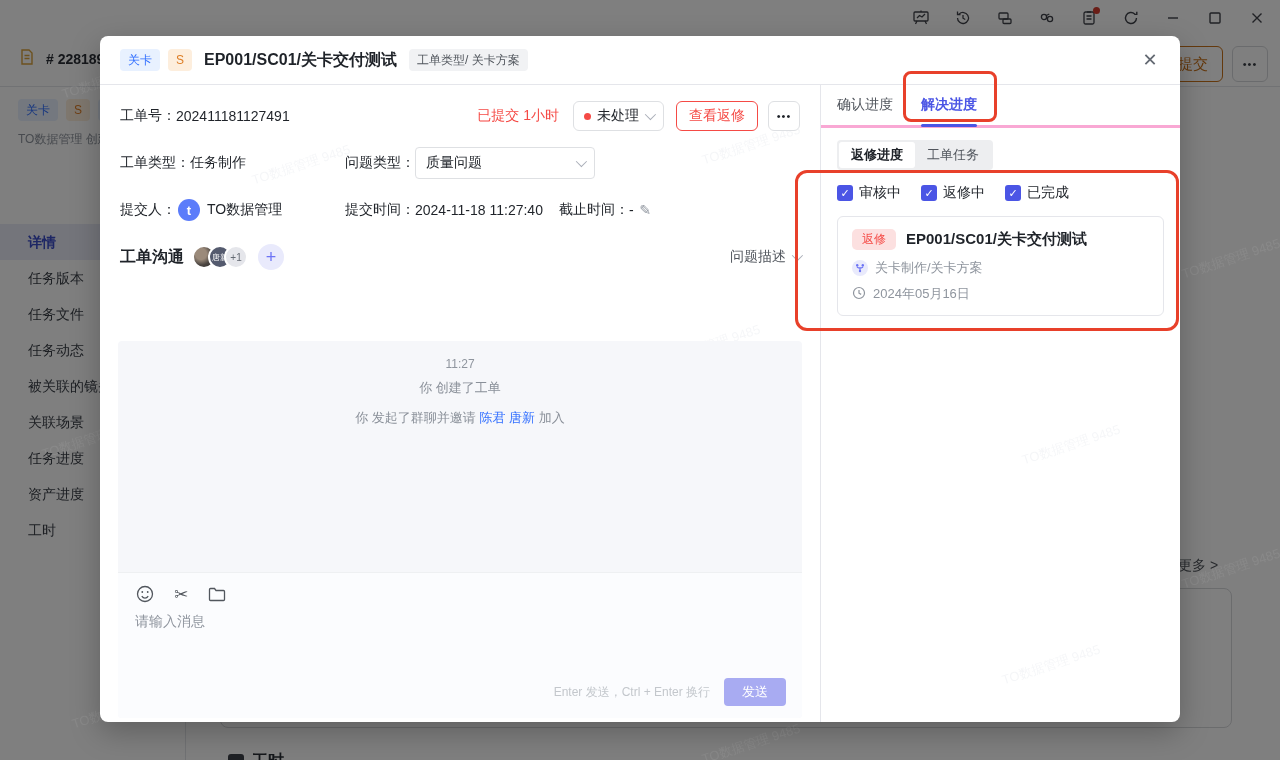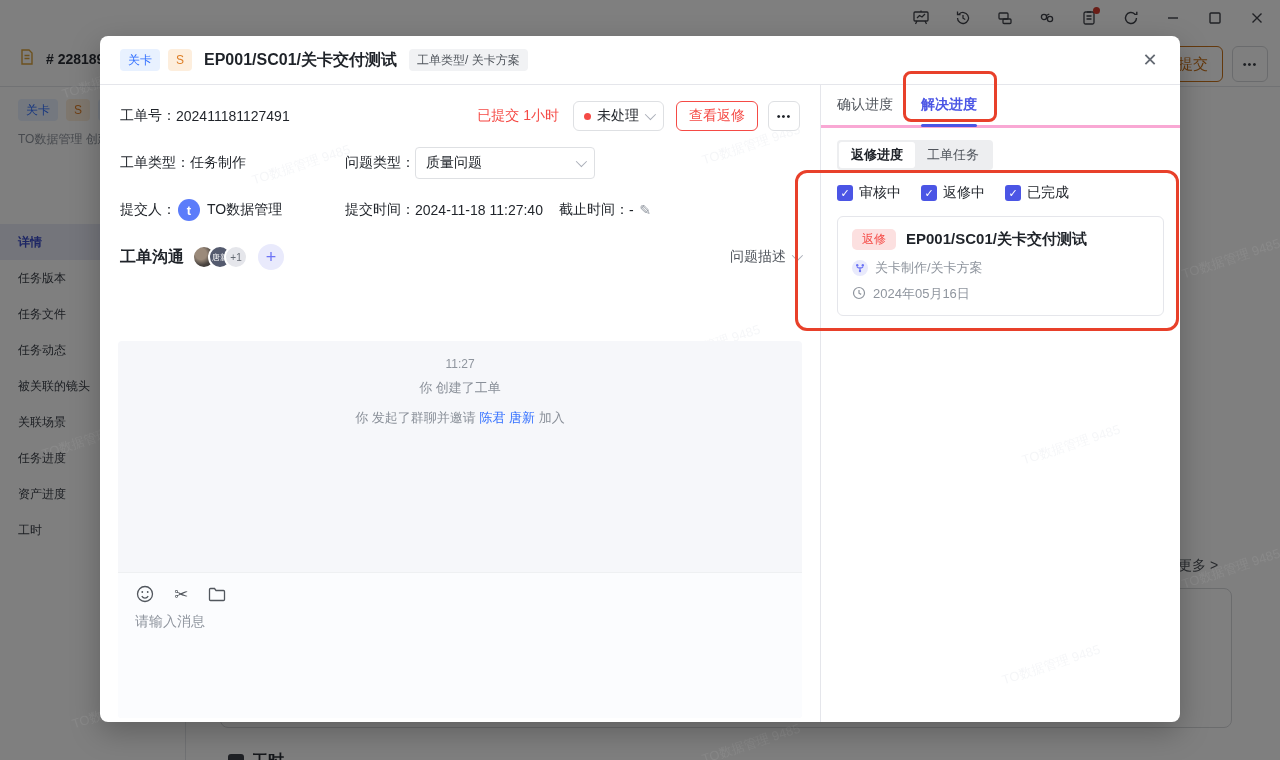--- a/index.html
+++ b/index.html
@@ -18,21 +18,21 @@
 
   .bg-docrow { position:absolute; left:18px; top:48px; display:flex; align-items:center; gap:10px; font-weight:bold; color:#2b2f36; font-size:14px; }
   .bg-tags { position:absolute; left:18px; top:99px; display:flex; gap:8px; align-items:center; }
   .tag { display:inline-flex; align-items:center; height:22px; padding:0 8px; border-radius:4px; font-size:12px; white-space:nowrap; }
   .tag-blue { background:#e8f1ff; color:#3370ff; }
   .tag-orange { background:#fdeedd; color:#dd7d25; }
   .tag-gray { background:#f1f2f4; color:#51565d; }
   .bg-creator { position:absolute; left:18px; top:131px; font-size:12px; color:#8f959e; white-space:nowrap; }
   .bg-date { position:absolute; left:14px; top:160px; width:164px; height:30px; border:1px solid #dee0e3; border-radius:4px; display:flex; align-items:center; gap:7px; padding:0 9px; font-size:13px; color:#2b2f36; overflow:hidden; white-space:nowrap; }
   .bg-menu { position:absolute; left:0; top:224px; width:185px; }
-  .bg-menu-item { height:36px; line-height:36px; padding-left:18px; color:#3a3f47; font-size:12px; white-space:nowrap; cursor:pointer; }
+  .bg-menu-item { height:36px; line-height:36px; padding-left:28px; color:#3a3f47; font-size:14px; white-space:nowrap; cursor:pointer; }
   .bg-menu-item.active { background:#e8eaf6; color:#3a4cc9; font-weight:bold; }
   .bg-submit { position:absolute; left:1163px; top:46px; height:36px; padding:0 14px; border:1px solid #c9721a; color:#c9721a; border-radius:6px; background:#fff; font-size:15px; display:flex; align-items:center; }
   .bg-more { position:absolute; left:1232px; top:46px; width:36px; height:36px; border:1px solid #d5d7da; border-radius:6px; background:#fff; display:flex; align-items:center; justify-content:center; color:#3a3f47; font-size:11px; letter-spacing:1px; }
   .bg-seemore { position:absolute; left:1164px; top:557px; font-size:14px; color:#51565d; white-space:nowrap; }
   .bg-card { position:absolute; left:220px; top:588px; width:1012px; height:140px; background:#fff; border:1px solid #d6d8db; border-radius:8px; }
   .bg-cropped { position:absolute; left:228px; top:751px; display:flex; align-items:center; gap:8px; font-weight:bold; font-size:16px; color:#2b2f36; }
   .bg-cropped .sq { width:16px; height:16px; border-radius:3px; background:#3f434b; }
 
   
   .overlay { position:absolute; inset:0; background:rgba(0,0,0,0.50); z-index:2; }
@@ -332,20 +332,24 @@
                 </svg>
             </span>
             <span class="tool">✂</span>
             <span class="tool">
               <svg width="20" height="20" viewBox="0 0 20 20" fill="none" stroke="#51565d" stroke-width="1.3">
                   <path d="M2.5 5.5a1 1 0 0 1 1-1h4l1.5 2h7.5a1 1 0 0 1 1 1v8a1 1 0 0 1-1 1h-13a1 1 0 0 1-1-1z"></path>
                 </svg>
             </span>
           </div>
           <div class="chat-ph">请输入消息</div>
+          <div class="send-row">
+            <span class="send-hint">Enter 发送，Ctrl + Enter 换行</span>
+            <button class="btn-send">发送</button>
+          </div>
         </div>
       </div>
     </div>
 
     <div class="m-right">
       <div class="r-tabs">
         <div class="r-tab">确认进度</div>
         <div class="r-tab active">解决进度</div>
       </div>
 

